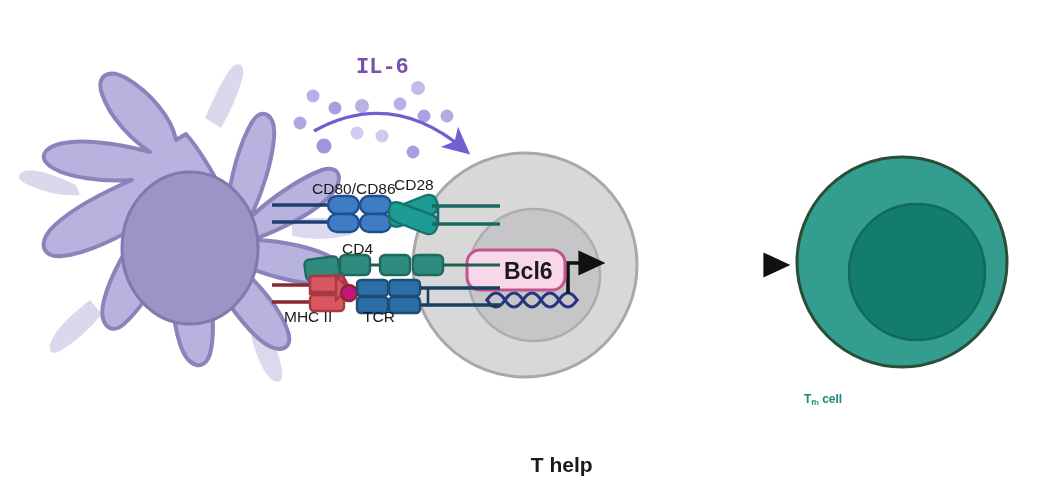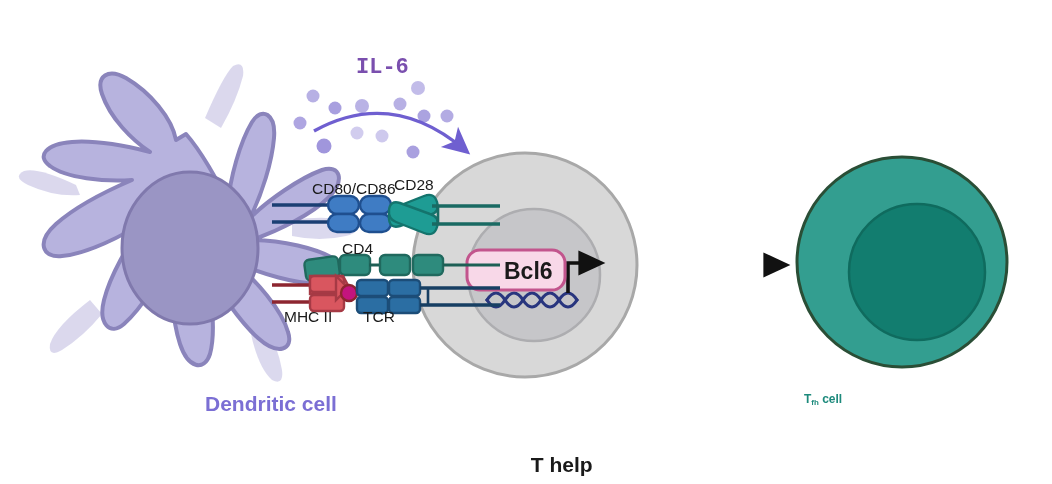--- a/index.html
+++ b/index.html
@@ -257,21 +257,20 @@
 
   <div class="txt lbl-recep lbl-cd8086">CD80/CD86</div>
   <div class="txt lbl-recep lbl-cd28">CD28</div>
   <div class="txt lbl-recep lbl-cd4">CD4</div>
   <div class="txt lbl-recep lbl-mhc">MHC II</div>
   <div class="txt lbl-recep lbl-tcr">TCR</div>
 
   <div class="txt lbl-bcl6">Bcl6</div>
 
 
-  <div class="txt lbl-dendritic">Dendritic cell</div>
 
   <div class="txt lbl-naive">
     <br>
     <span>T help</span>
   </div>
 
   <div class="txt lbl-tfh"><span>T</span><sub>fh</sub><span> cell</span></div>
 
 </div>
 

